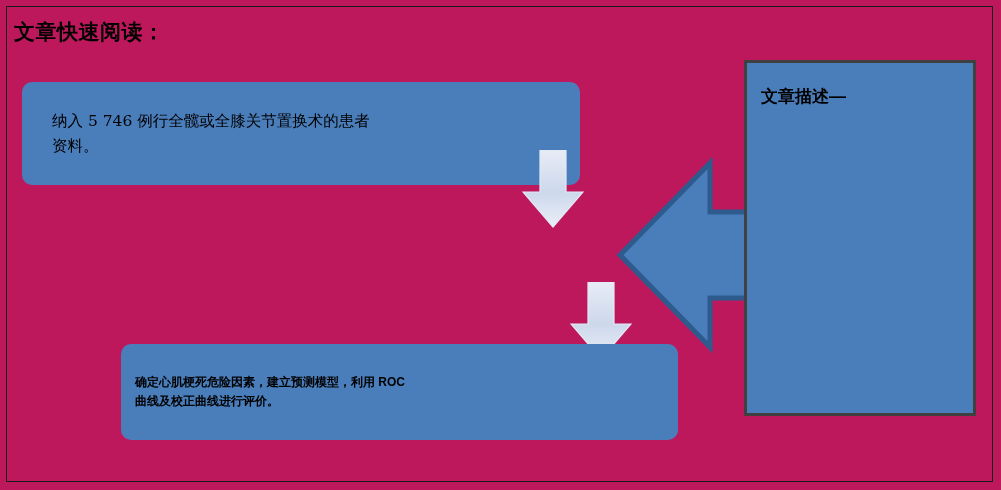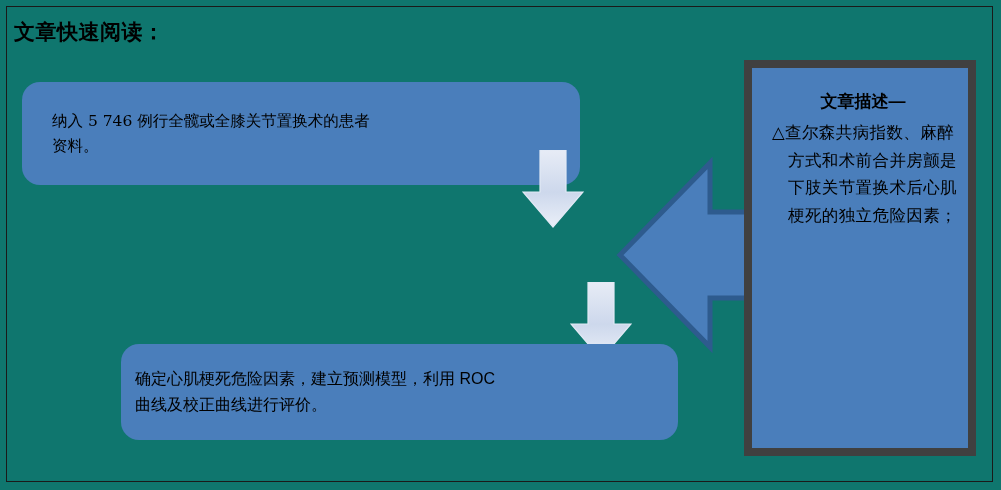--- a/index.html
+++ b/index.html
@@ -7,21 +7,21 @@
     padding: 0;
     background: #ffffff;
   }
   body {
     font-family: "Liberation Sans", "DejaVu Sans", sans-serif;
   }
   #page {
     position: relative;
     width: 1001px;
     height: 490px;
-    background: #0f766e;
+    background: #be185d;
     overflow: hidden;
   }
   
   .page-frame {
     position: absolute;
     left: 6px;
     top: 6px;
     width: 987px;
     height: 476px;
     border: 1.5px solid #1a1a1a;
@@ -36,21 +36,21 @@
     font-weight: bold;
     color: #000000;
     letter-spacing: 0.5px;
     white-space: nowrap;
   }
 
   
   .step-box {
     position: absolute;
     background: #4A7EBB;
-    border-radius: 18px;
+    border-radius: 10px;
     box-sizing: border-box;
     color: #000000;
     line-height: 1.62;
   }
   .step-text {
     position: absolute;
     left: 28px;
     right: 16px;
     top: 50%;
     transform: translateY(-50%);
@@ -70,21 +70,22 @@
     font-size: 15.5px;
     margin-bottom: 1px;
   }
 
   #box1 { left: 22px;  top: 82px;  width: 558px; height: 103px; }
   #box2 { left: 71px;  top: 212px; width: 557px; height: 93px; }
   #box3 { left: 121px; top: 344px; width: 557px; height: 96px; }
 
   #box3 .step-text {
     font-family: "Liberation Sans", "DejaVu Sans", sans-serif;
-    font-size: 16px;
+    font-size: 12px;
+    font-weight: bold;
   }
   #box1 .step-text { left: 30px; }
   #box2 .step-text { left: 12px; }
   #box3 .step-text { left: 14px; }
 
   
   .down-arrow {
     position: absolute;
     width: 62px;
     height: 78px;
@@ -100,25 +101,24 @@
     width: 136px;
     height: 200px;
   }
 
   
   #desc-panel {
     position: absolute;
     left: 744px;
     top: 60px;
     width: 232px;
-    height: 396px;
+    height: 356px;
     background: #4A7EBB;
-    border: 8px solid #404040;
+    border: 3px solid #404040;
     box-sizing: border-box;
-    text-align: center;
   }
   #desc-panel .panel-inner {
     position: absolute;
     left: 14px;
     right: 8px;
     top: 22px;
   }
   .panel-title {
     font-family: "Liberation Sans", "DejaVu Sans", sans-serif;
     font-weight: bold;
@@ -185,17 +185,16 @@
 
   <div id="left-arrow">
     <svg viewBox="0 0 136 200" width="136" height="200" xmlns="http://www.w3.org/2000/svg">
       <polygon points="4,100 94,8 94,57 134,57 134,143 94,143 94,192" fill="#4A7EBB" stroke="#2E5B8E" stroke-width="5" stroke-linejoin="miter"></polygon>
     </svg>
   </div>
 
   <div id="desc-panel">
     <div class="panel-inner">
       <div class="panel-title">文章描述—</div>
-      <div class="panel-item">△查尔森共病指数、麻醉方式和术前合并房颤是下肢关节置换术后心肌梗死的独立危险因素；</div>
     </div>
   </div>
 
 </div>
 
 </body></html>

